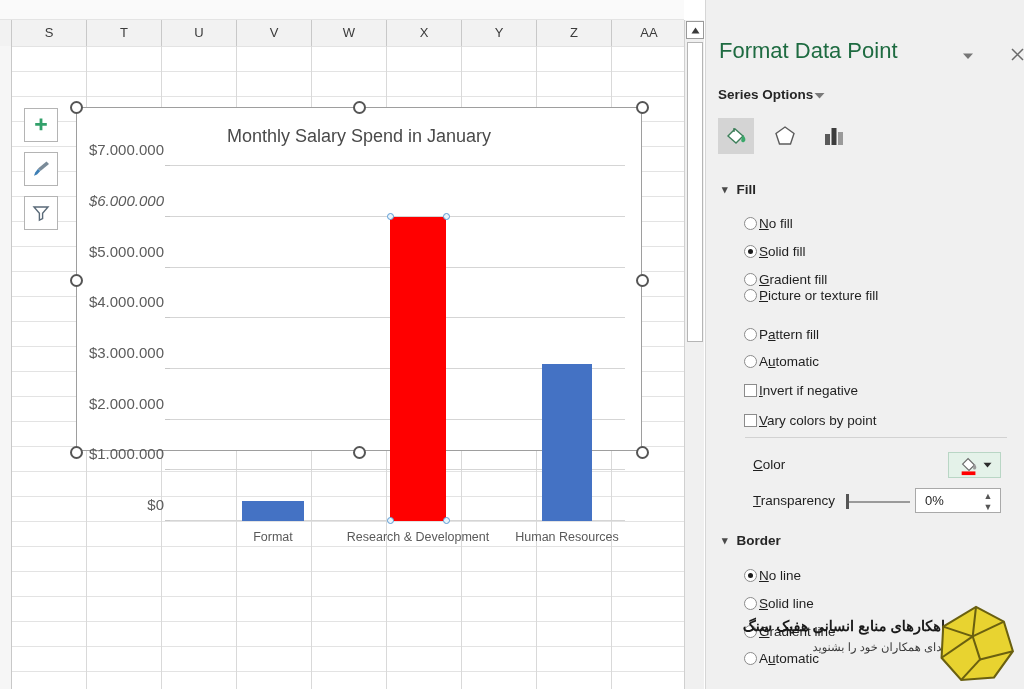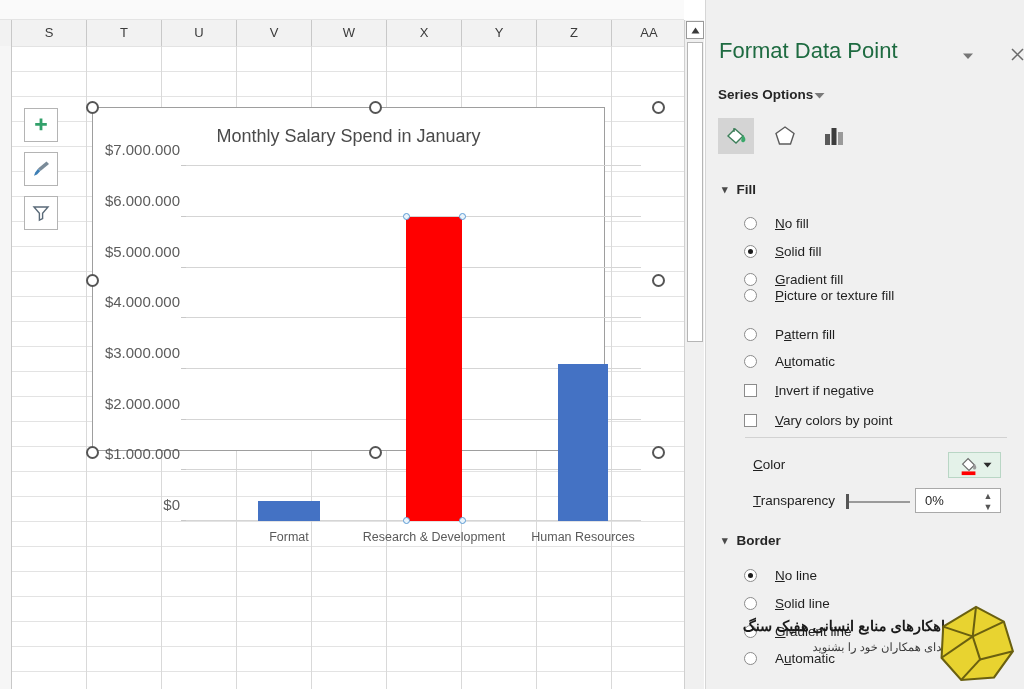--- a/index.html
+++ b/index.html
@@ -57,22 +57,22 @@
     background: #ffffff; border: 1px solid #9a9a9a;
     display: flex; align-items: center; justify-content: center;
   }
   #scroll-thumb {
     position: absolute; left: 2px; top: 22px; width: 16px; height: 300px;
     background: #ffffff; border: 1px solid #b5b5b5;
   }
 
   
   #chart-frame {
-    position: absolute; left: 76px; top: 107px; width: 513px; height: 344px;
-    background: #ffffff; border: 1px solid #9e9e9e; margin-left: 16px;
+    position: absolute; left: 76px; top: 107px; width: 566px; height: 344px;
+    background: #ffffff; border: 1px solid #9e9e9e;
   }
   .sel-handle {
     position: absolute; width: 13px; height: 13px; border-radius: 50%;
     background: #ffffff; border: 2px solid #555555; z-index: 30;
   }
   #chart-title {
     position: absolute; left: 0; top: 18px; width: 100%;
     text-align: center; font-size: 18px; color: #4a4a4a;
     font-family: "Liberation Sans", sans-serif;
   }
@@ -139,21 +139,21 @@
 
   .section-head {
     position: absolute; left: 722px;
     display: flex; align-items: center; gap: 9px;
     font-size: 13.5px; font-weight: bold; color: #262626;
   }
   .chev { font-size: 11px; color: #4a4a4a; }
 
   .opt-row {
     position: absolute; left: 744px;
-    display: flex; align-items: center; gap: 18px;
+    display: flex; align-items: center; gap: 2px;
     font-size: 13.5px; color: #1f1f1f; text-align: center;
   }
   .radio {
     width: 13px; height: 13px; border-radius: 50%;
     background: #ffffff; border: 1px solid #8b8b8b;
     flex: 0 0 13px; position: relative;
   }
   .radio.on::after {
     content: ""; position: absolute; left: 3px; top: 3px;
     width: 5px; height: 5px; border-radius: 50%; background: #1c1c1c;
@@ -283,21 +283,21 @@
       <div class="gridline" style="bottom:202.8px;"></div>
       <div class="tickmark" style="bottom:202.8px;"></div>
       <div class="ytick" style="bottom:202.8px;">$4.000.000</div>
 
       <div class="gridline" style="bottom:253.5px;"></div>
       <div class="tickmark" style="bottom:253.5px;"></div>
       <div class="ytick" style="bottom:253.5px;">$5.000.000</div>
 
       <div class="gridline" style="bottom:304.2px;"></div>
       <div class="tickmark" style="bottom:304.2px;"></div>
-      <div class="ytick" style="bottom:304.2px;">$6.000.000</div>
+      <div class="ytick" style="bottom:304.2px;font-style:italic;">$6.000.000</div>
 
       <div class="gridline" style="bottom:354.9px;"></div>
       <div class="tickmark" style="bottom:354.9px;"></div>
       <div class="ytick" style="bottom:354.9px;">$7.000.000</div>
 
       <div class="bar" style="left:72px; width:62px; height:20.3px; background:#4472C4;"></div>
 
       <div class="bar" style="left:220px; width:56px; height:304.2px; background:#FF0000;"></div>
       <div class="pt-handle" style="left:217px; bottom:301px;"></div>
       <div class="pt-handle" style="left:273px; bottom:301px;"></div>

